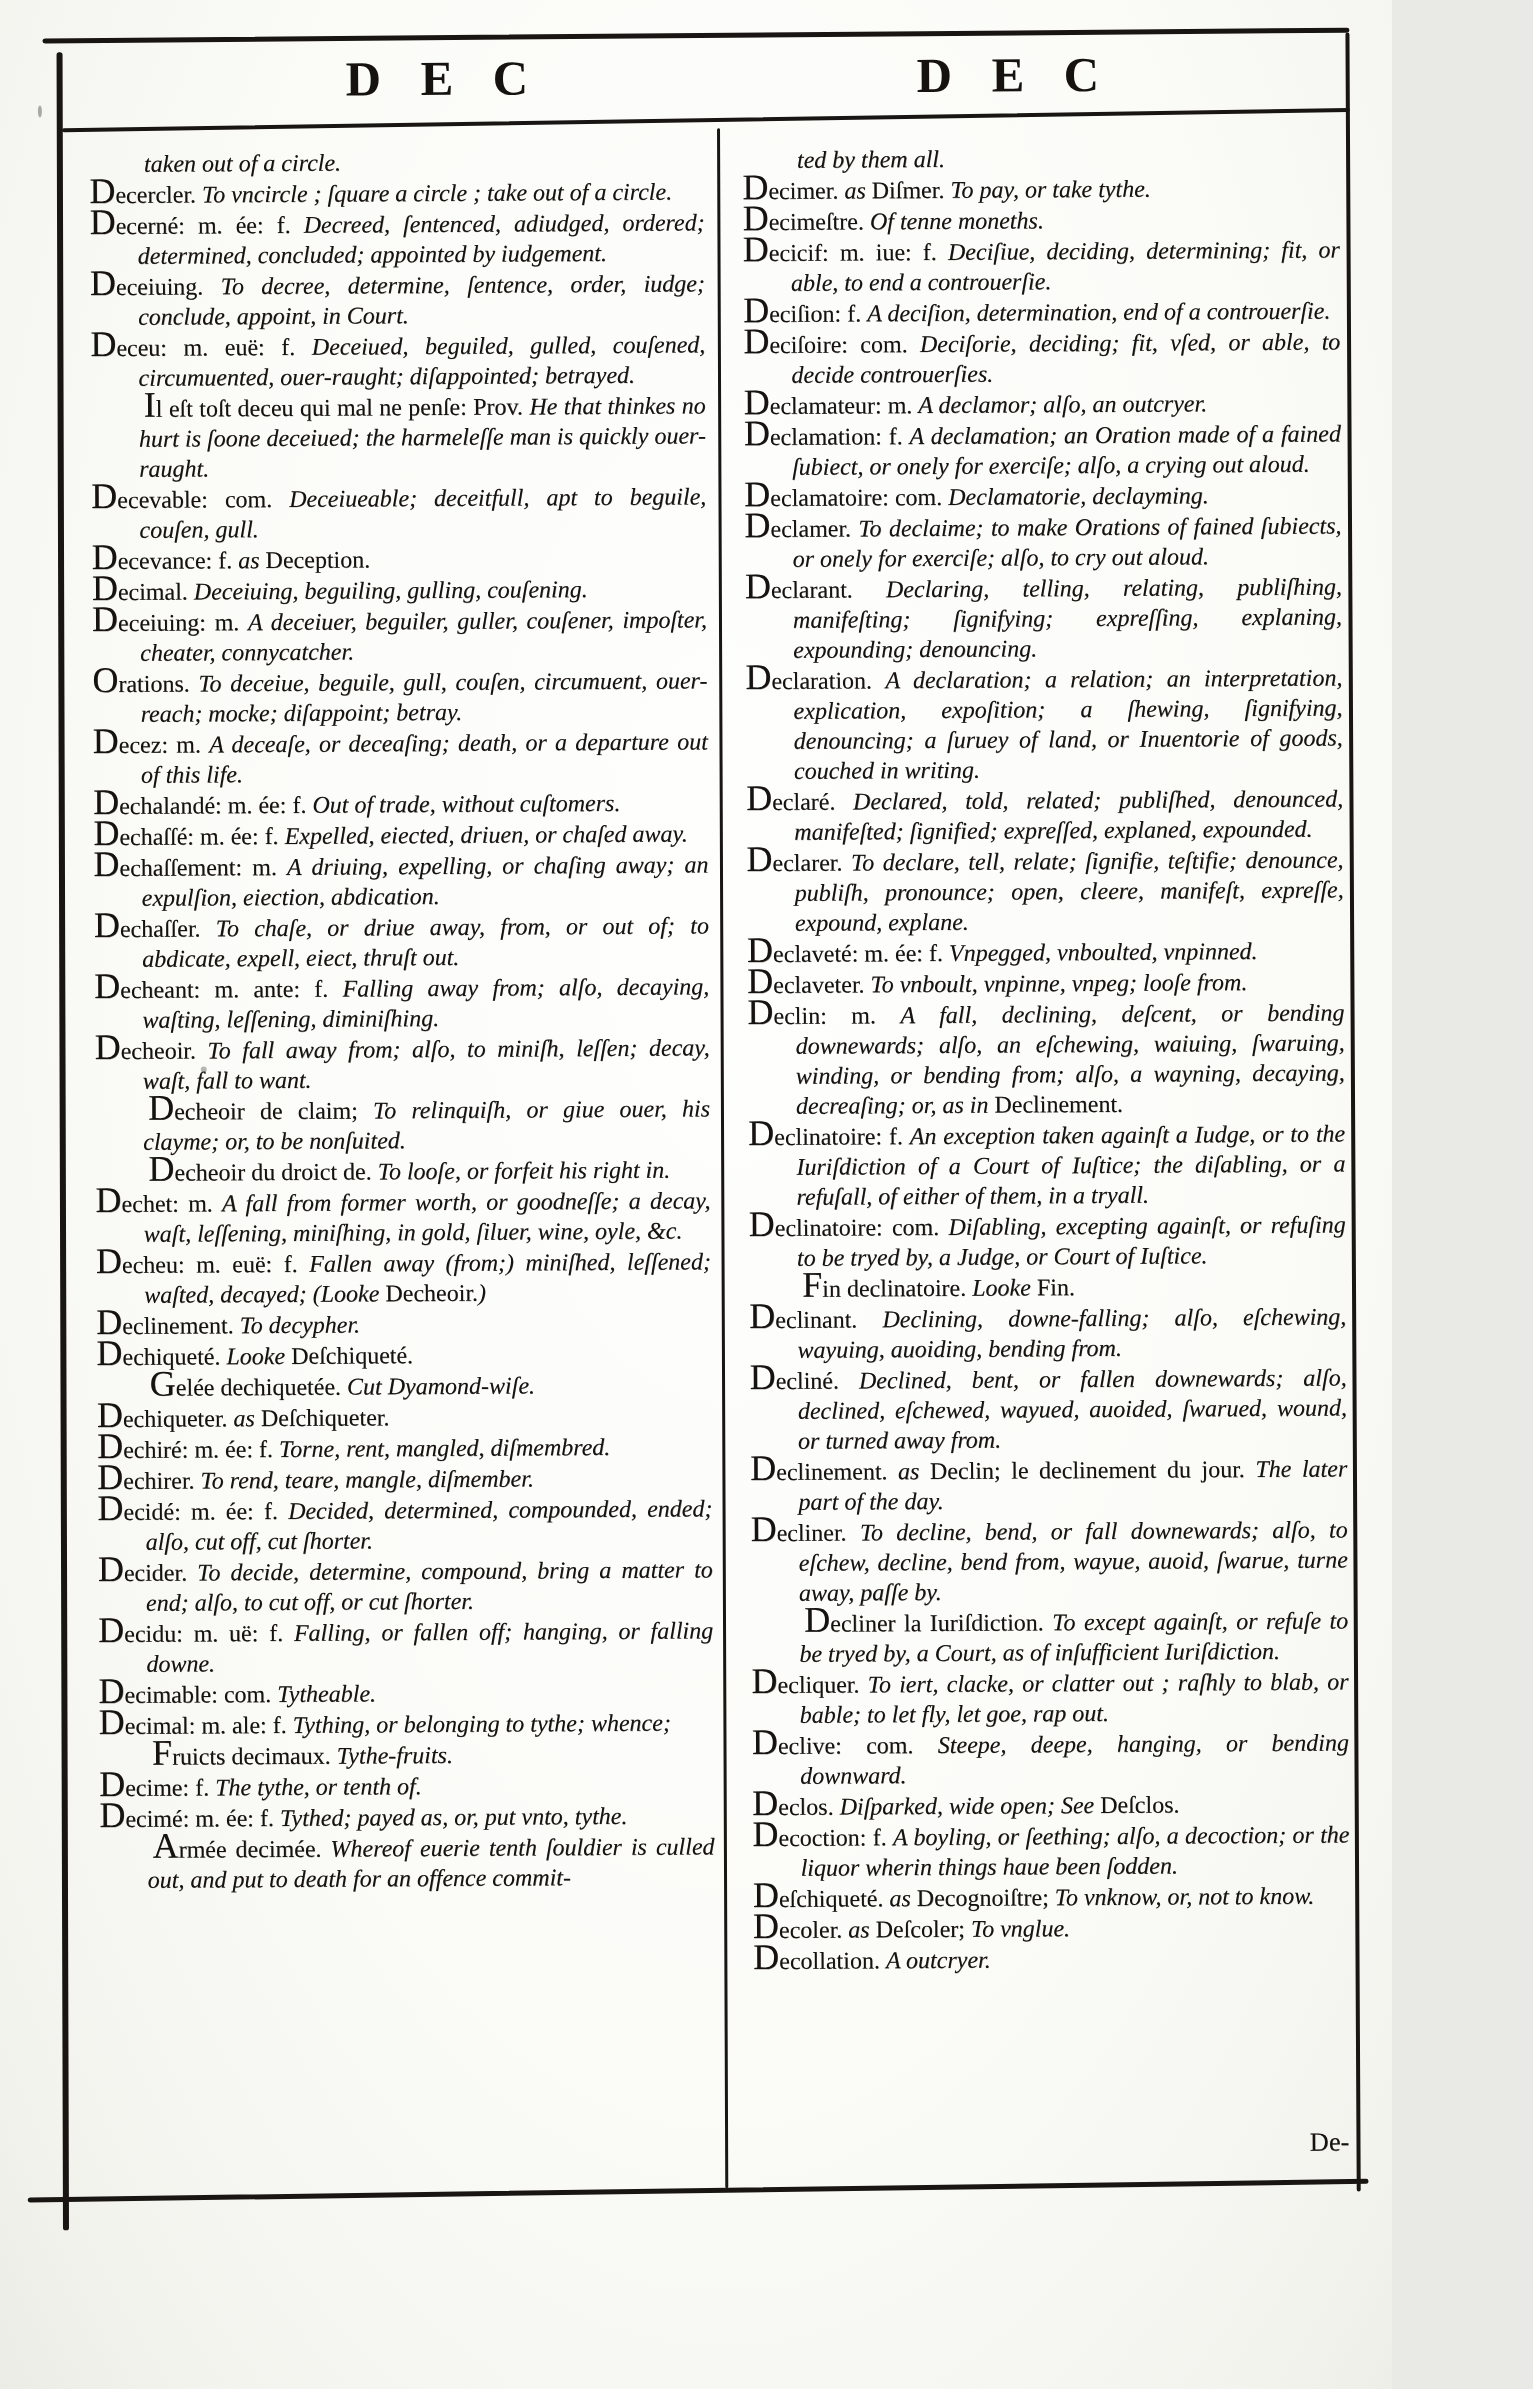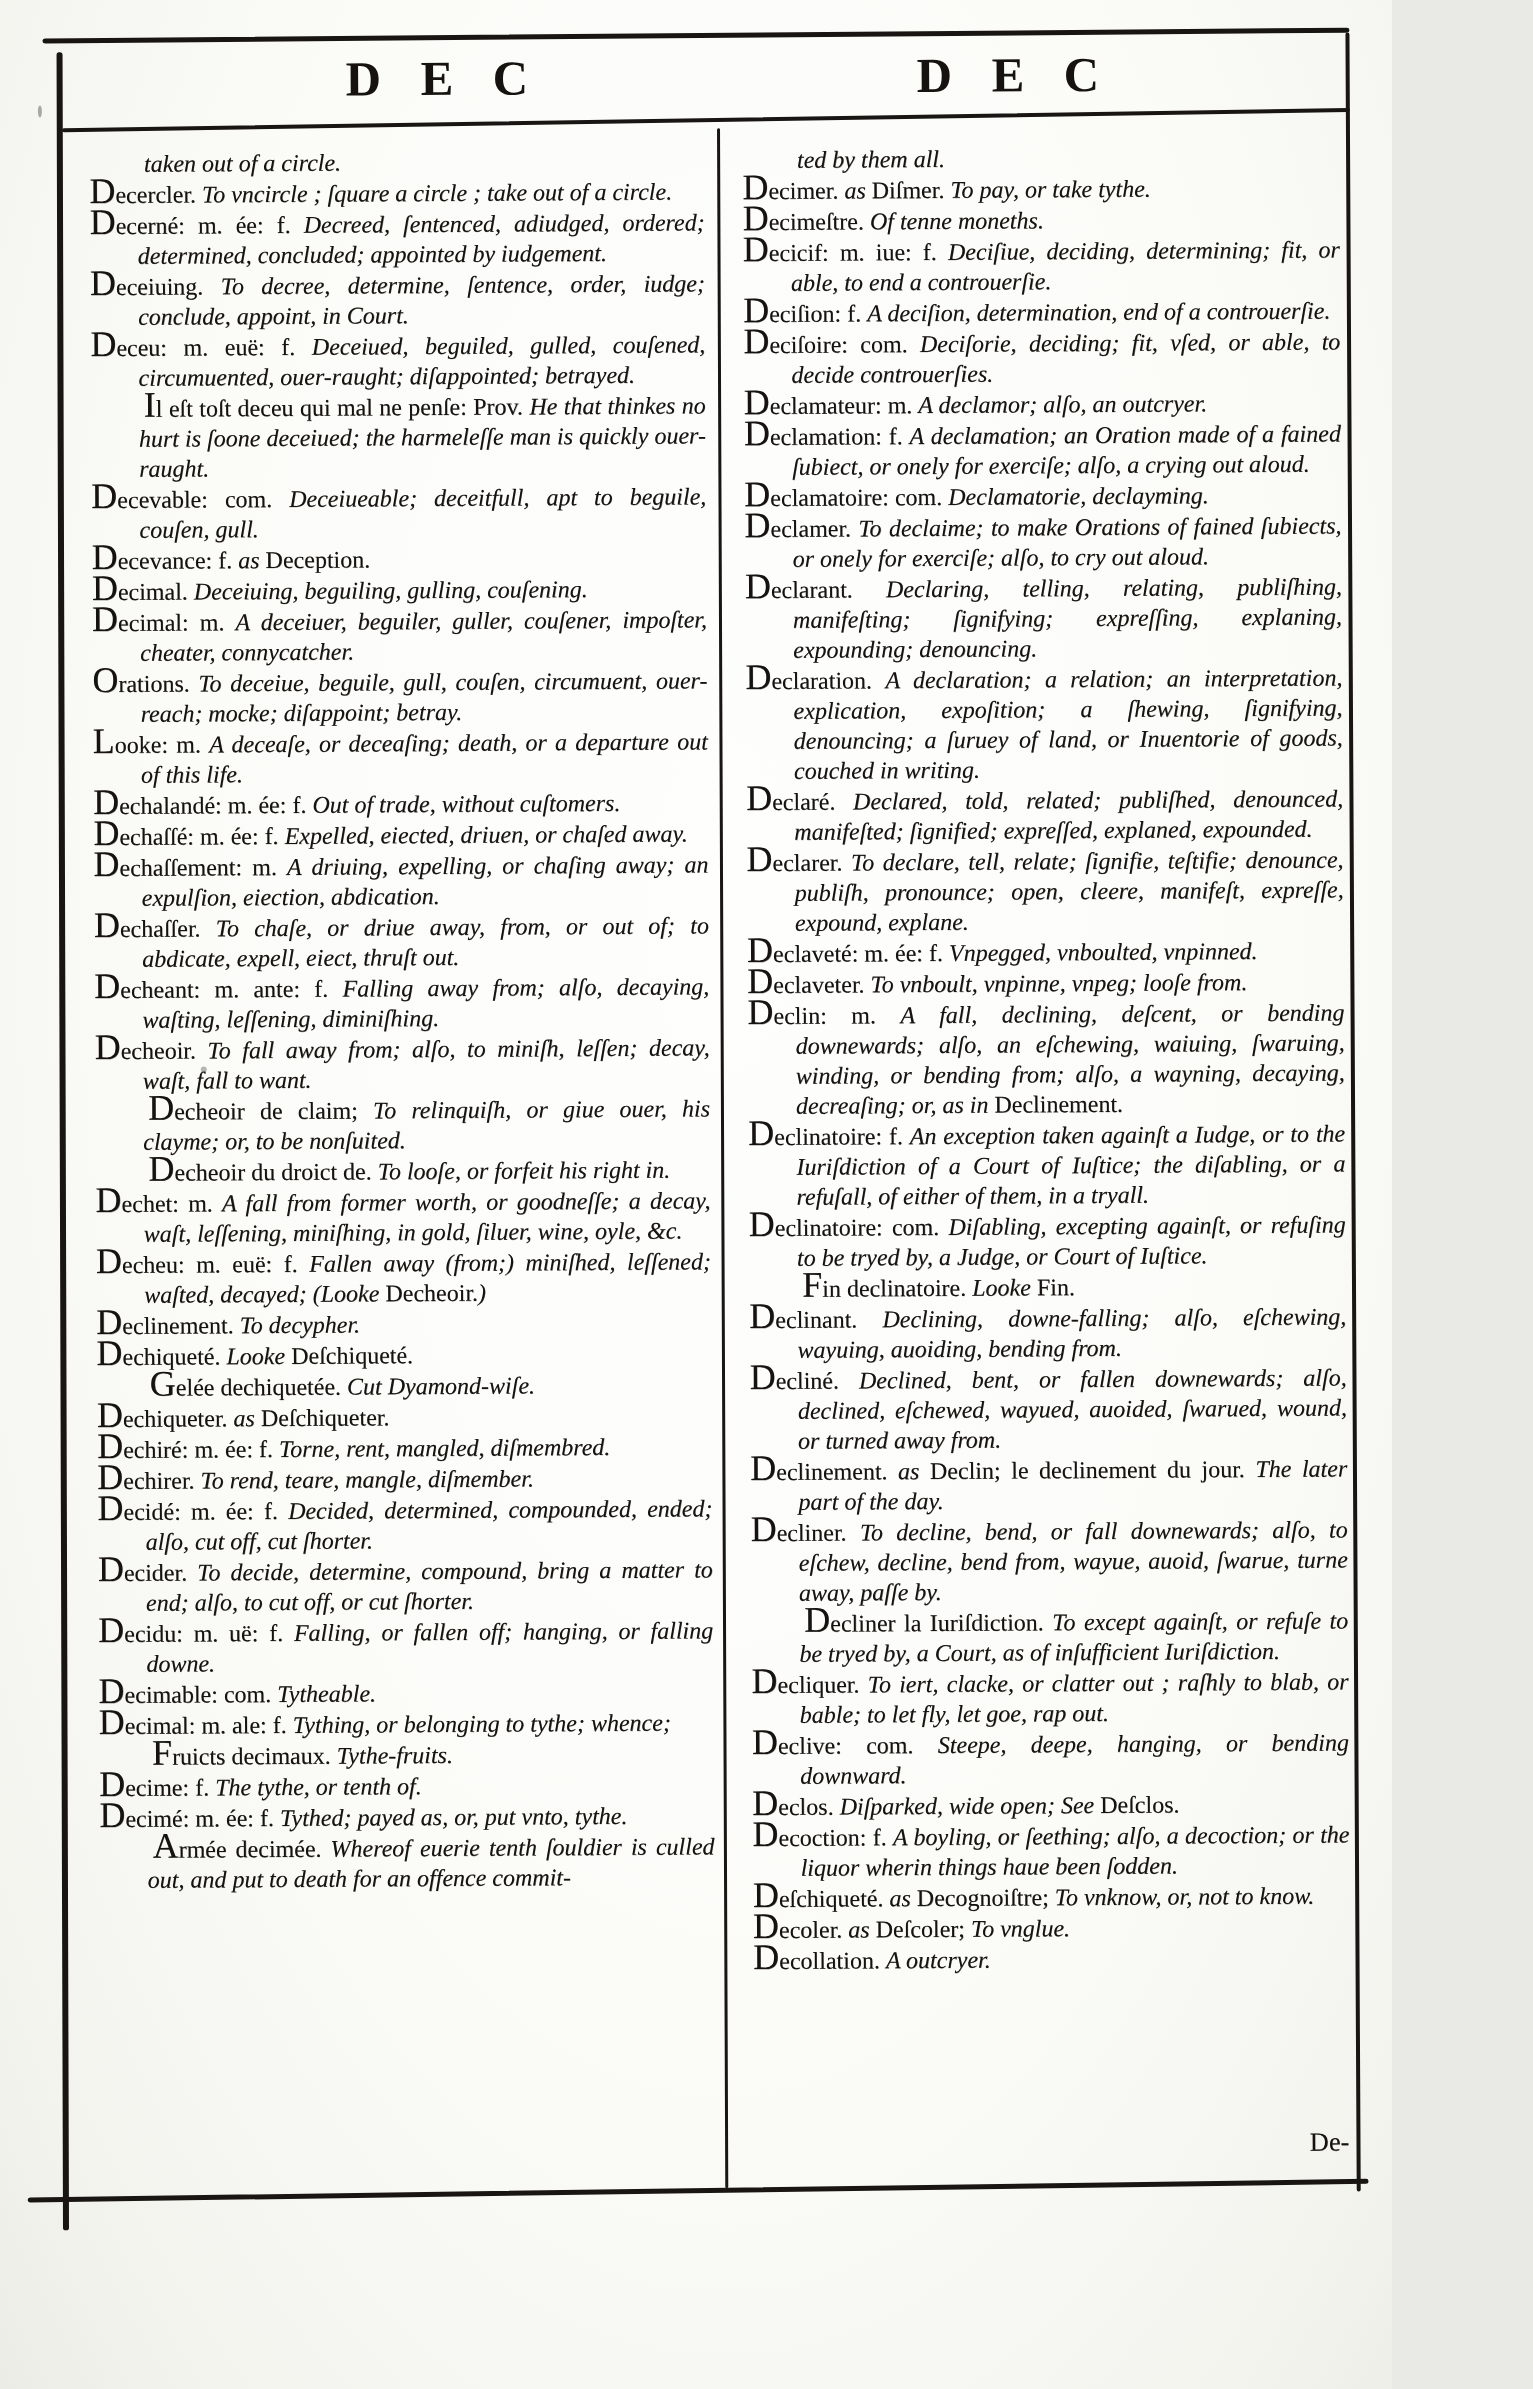--- a/index.html
+++ b/index.html
@@ -75,23 +75,23 @@
     <div class="col col-left">
         <p class="entry cont"><span class="it">taken out of a circle.</span></p>
         <p class="entry"><span class="rm">Decercler. </span><span class="it">To vncircle ; ſquare a circle ; take out of a circle.</span></p>
         <p class="entry"><span class="rm">Decerné: m. ée: f. </span><span class="it">Decreed, ſentenced, adiudged, ordered; determined, concluded; appointed by iudgement.</span></p>
         <p class="entry"><span class="rm">Deceiuing. </span><span class="it">To decree, determine, ſentence, order, iudge; conclude, appoint, in Court.</span></p>
         <p class="entry"><span class="rm">Deceu: m. euë: f. </span><span class="it">Deceiued, beguiled, gulled, couſened, circumuented, ouer-raught; diſappointed; betrayed.</span></p>
         <p class="entry sub"><span class="rm">Il eſt toſt deceu qui mal ne penſe: Prov. </span><span class="it">He that thinkes no hurt is ſoone deceiued; the harmeleſſe man is quickly ouer-raught.</span></p>
         <p class="entry"><span class="rm">Decevable: com. </span><span class="it">Deceiueable; deceitfull, apt to beguile, couſen, gull.</span></p>
         <p class="entry"><span class="rm">Decevance: f. </span><span class="it">as </span><span class="rm">Deception.</span></p>
         <p class="entry"><span class="rm">Decimal. </span><span class="it">Deceiuing, beguiling, gulling, couſening.</span></p>
-        <p class="entry"><span class="rm">Decimal: m. </span><span class="it">A deceiuer, beguiler, guller, couſener, impoſter, cheater, connycatcher.</span></p>
+        <p class="entry"><span class="rm">Deceiuing: m. </span><span class="it">A deceiuer, beguiler, guller, couſener, impoſter, cheater, connycatcher.</span></p>
         <p class="entry"><span class="rm">Orations. </span><span class="it">To deceiue, beguile, gull, couſen, circumuent, ouer-reach; mocke; diſappoint; betray.</span></p>
-        <p class="entry"><span class="rm">Looke: m. </span><span class="it">A deceaſe, or deceaſing; death, or a departure out of this life.</span></p>
+        <p class="entry"><span class="rm">Decez: m. </span><span class="it">A deceaſe, or deceaſing; death, or a departure out of this life.</span></p>
         <p class="entry"><span class="rm">Dechalandé: m. ée: f. </span><span class="it">Out of trade, without cuſtomers.</span></p>
         <p class="entry"><span class="rm">Dechaſſé: m. ée: f. </span><span class="it">Expelled, eiected, driuen, or chaſed away.</span></p>
         <p class="entry"><span class="rm">Dechaſſement: m. </span><span class="it">A driuing, expelling, or chaſing away; an expulſion, eiection, abdication.</span></p>
         <p class="entry"><span class="rm">Dechaſſer. </span><span class="it">To chaſe, or driue away, from, or out of; to abdicate, expell, eiect, thruſt out.</span></p>
         <p class="entry"><span class="rm">Decheant: m. ante: f. </span><span class="it">Falling away from; alſo, decaying, waſting, leſſening, diminiſhing.</span></p>
         <p class="entry"><span class="rm">Decheoir. </span><span class="it">To fall away from; alſo, to miniſh, leſſen; decay, waſt, fall to want.</span></p>
         <p class="entry sub"><span class="rm">Decheoir de claim; </span><span class="it">To relinquiſh, or giue ouer, his clayme; or, to be nonſuited.</span></p>
         <p class="entry sub"><span class="rm">Decheoir du droict de. </span><span class="it">To looſe, or forfeit his right in.</span></p>
         <p class="entry"><span class="rm">Dechet: m. </span><span class="it">A fall from former worth, or goodneſſe; a decay, waſt, leſſening, miniſhing, in gold, ſiluer, wine, oyle, &amp;c.</span></p>
         <p class="entry"><span class="rm">Decheu: m. euë: f. </span><span class="it">Fallen away (from;) miniſhed, leſſened; waſted, decayed; (Looke </span><span class="rm">Decheoir.</span><span class="it">)</span></p>

